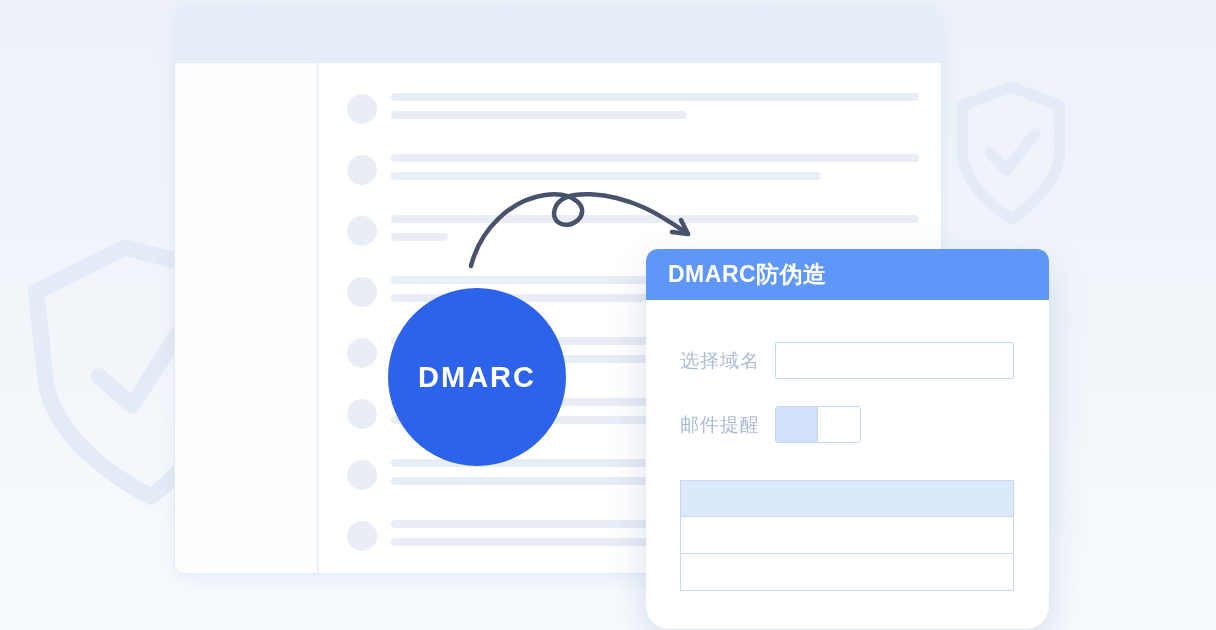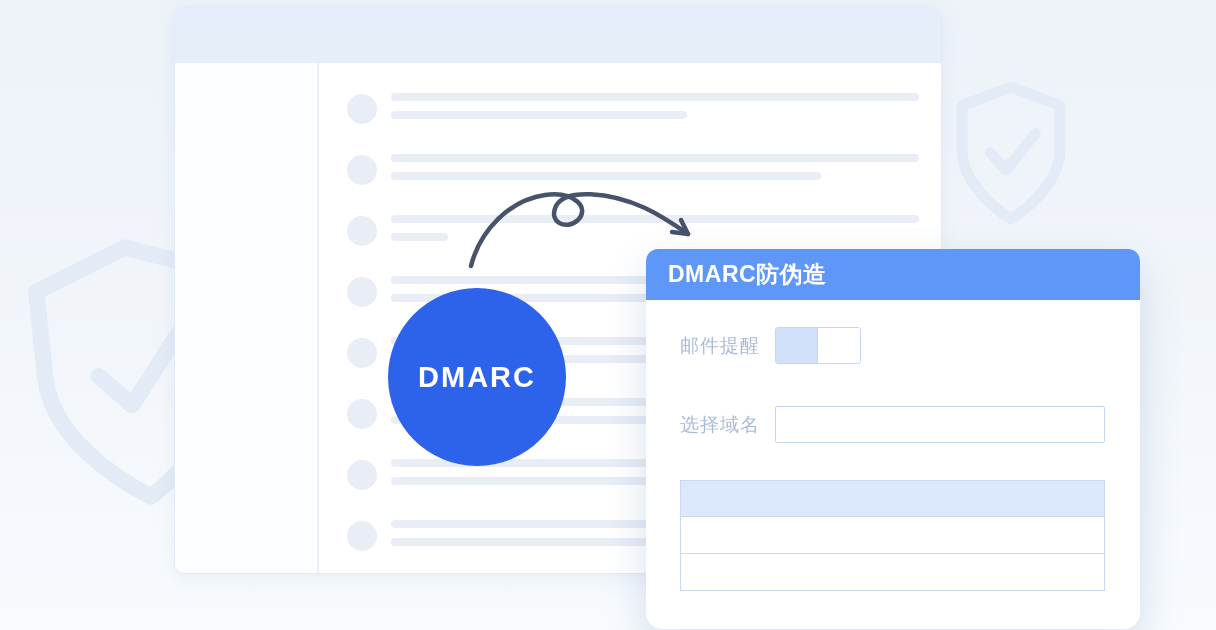--- a/index.html
+++ b/index.html
@@ -48,22 +48,22 @@
     border-radius: 50%; background: var(--badge-blue,#2d63ea);
     display: flex; align-items: center; justify-content: center;
   }
   .badge span { color: #fff; font-size: 29px; font-weight: 700; letter-spacing: 2px; }
 
   
   .arrow-svg { position: absolute; left: 420px; top: 170px; width: 300px; height: 120px; }
 
   
   .dialog {
-    position: absolute; left: 646px; top: 249px; width: 494px; height: 380px;
-    background: #ffffff; border-radius: 16px;
+    position: absolute; left: 646px; top: 249px; width: 403px; height: 380px;
+    background: #ffffff; border-radius: 23px;
     box-shadow: 0 16px 40px rgba(70,105,165,.20);
   }
   .dlg-header {
     height: 51px; background: var(--dialog-header-blue,#5e97f8);
     border-radius: 12px 12px 0 0; display: flex; align-items: center; padding-left: 22px;
   }
   .dlg-title { color: #ffffff; font-size: 23px; font-weight: 600; letter-spacing: .5px; }
   .dlg-body { padding: 0 35px 0 34px; }
   .field { display: flex; align-items: center; height: 37px; margin-top: 42px; }
   .field-2 { margin-top: 27px; }
@@ -169,33 +169,33 @@
   <div class="badge">
     <span>DMARC</span>
   </div>
 
   <div class="dialog">
     <div class="dlg-header">
       <span class="dlg-title">DMARC防伪造</span>
     </div>
     <div class="dlg-body">
 
+      <div class="field">
+        <span class="flabel">选择域名</span>
+        <input class="finput" type="text" value="" style="">
+      </div>
+
       <div class="field field-2">
         <span class="flabel">邮件提醒</span>
         <div class="toggle">
           <div class="toggle-on"></div>
           <div class="toggle-knob"></div>
         </div>
       </div>
 
-      <div class="field">
-        <span class="flabel">选择域名</span>
-        <input class="finput" type="text" value="" style="">
-      </div>
-
       <div class="dtable">
         <div class="trow thead"></div>
         <div class="trow"></div>
         <div class="trow"></div>
       </div>
 
     </div>
   </div>
 
 </div>

